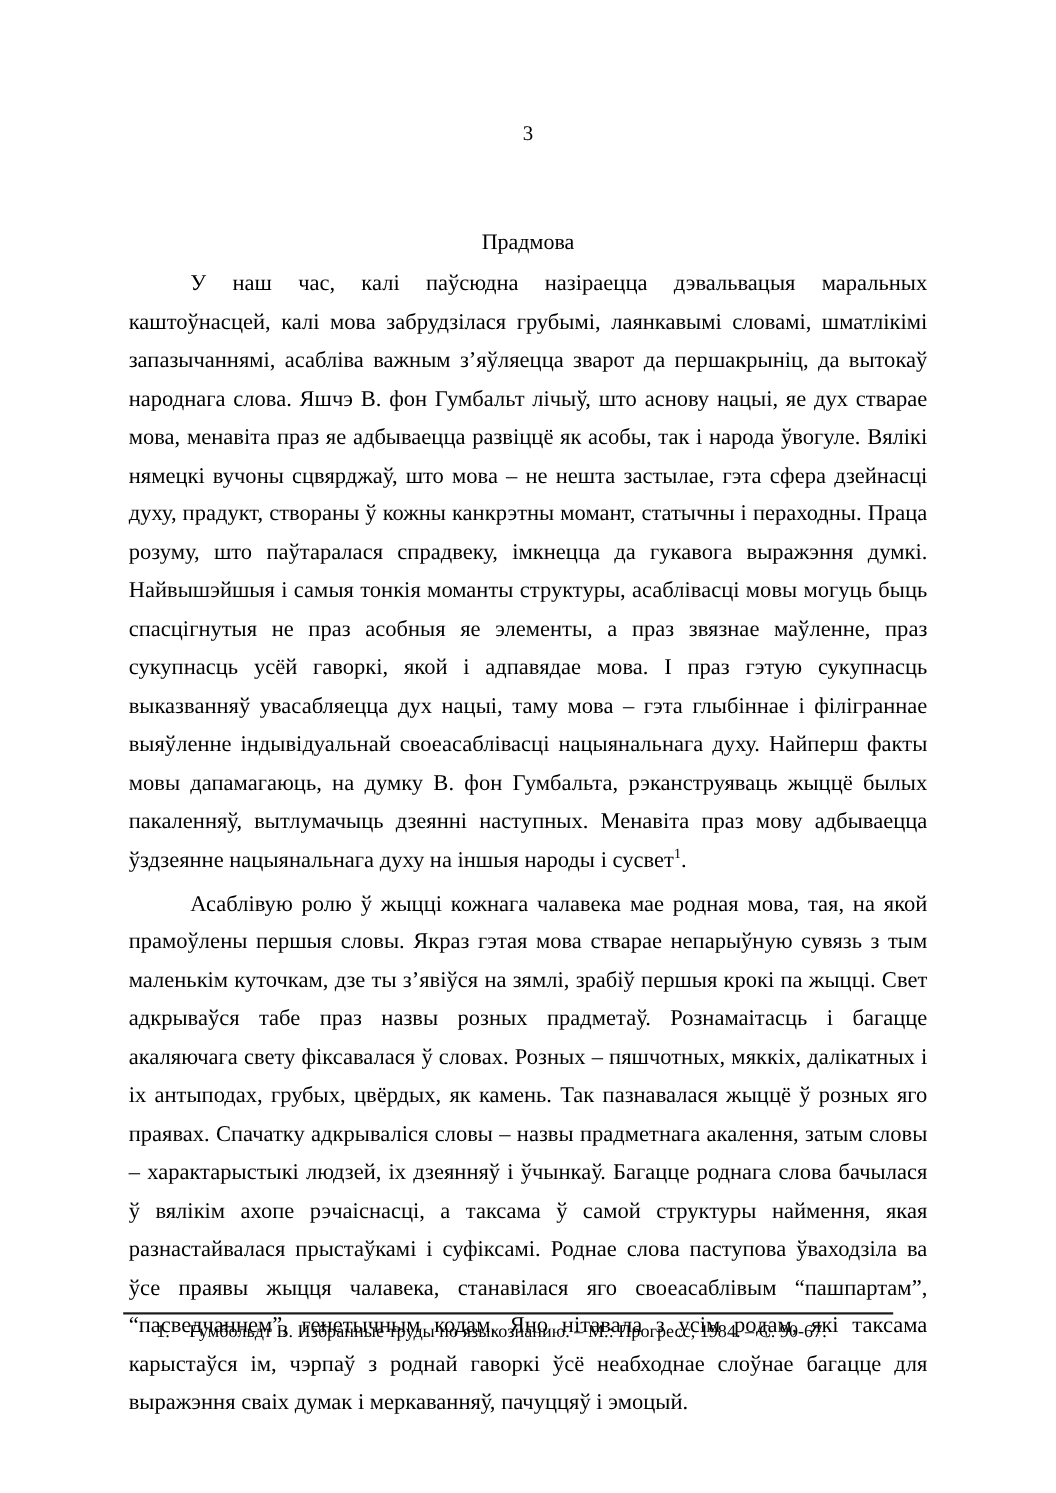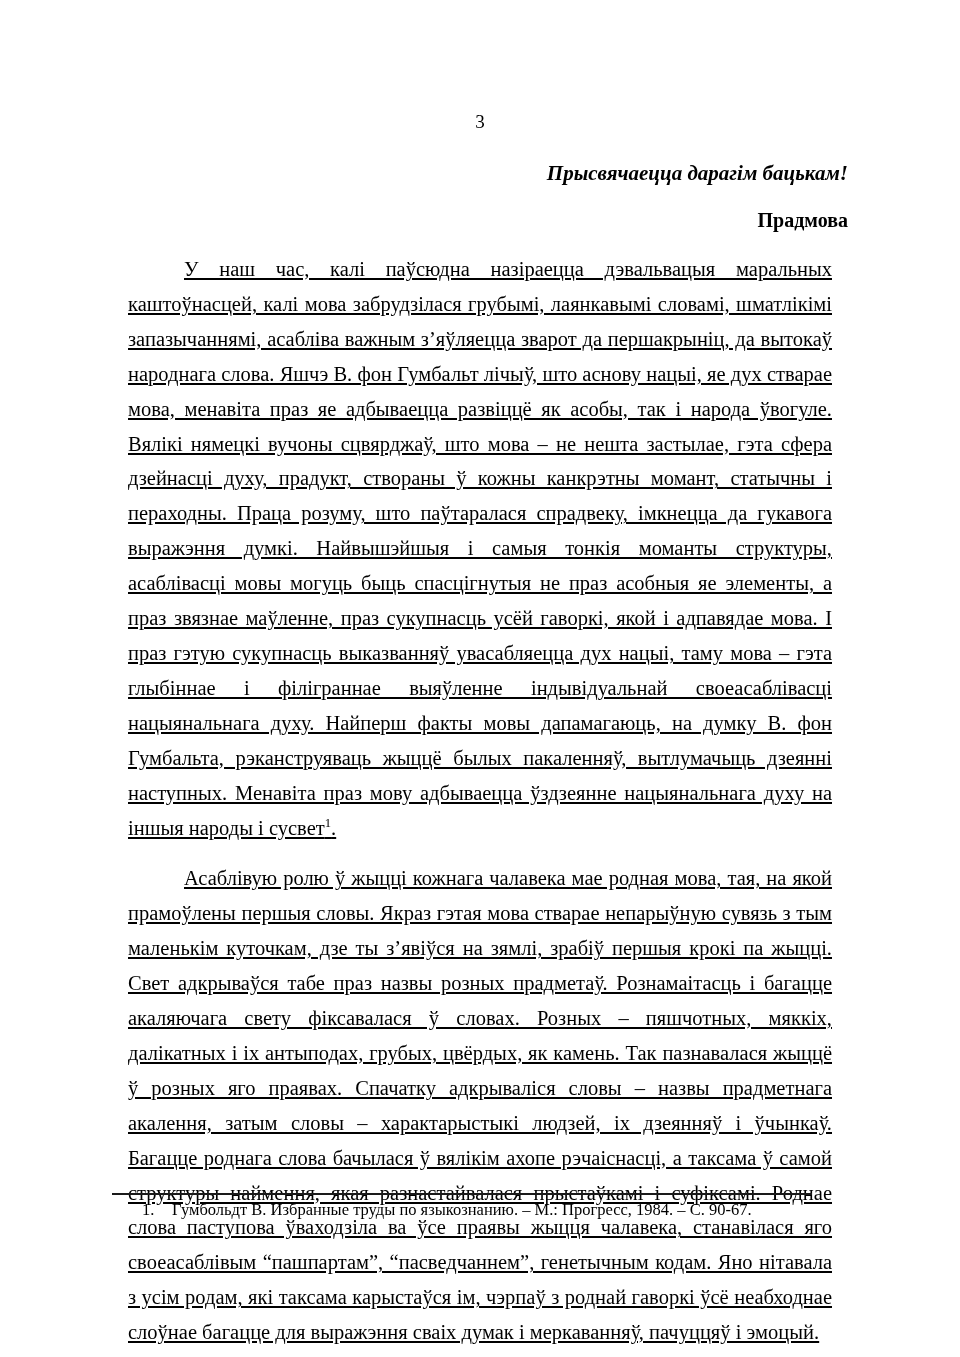--- a/index.html
+++ b/index.html
@@ -34,40 +34,39 @@
     font-size: 21px;
     font-weight: bold;
     font-style: italic;
     line-height: 1.25;
   }
   .heading {
     position: absolute;
     top: 208px;
     left: 112px;
     width: 736px;
-    text-align: right;
+    text-align: center;
     font-size: 20px;
-    font-weight: bold;
+    font-weight: normal;
     line-height: 1.25;
   }
   .body-block {
     position: absolute;
     top: 236px;
     left: 112px;
     width: 736px;
   }
   .body-block p {
-    margin: 16px;
+    margin: 5px;
     font-size: 20.5px;
     line-height: 34.9px;
     text-align: justify;
     text-justify: inter-word;
     text-indent: 56px;
     hyphens: none;
-    text-decoration: underline;
   }
   sup {
     font-size: 0.62em;
     vertical-align: super;
     line-height: 0;
   }
   .footnote-area {
     position: absolute;
     left: 112px;
     top: 1193px;
@@ -94,21 +93,20 @@
     flex: 1 1 auto;
   }
 </style>
 </head>
 <body>
 
 <div class="page">
 
   <div class="page-number">3</div>
 
-  <div class="dedication">Прысвячаецца дарагім бацькам!</div>
 
   <div class="heading">Прадмова</div>
 
   <div class="body-block">
     <p><span>У наш час, калі паўсюдна назіраецца дэвальвацыя маральных каштоўнасцей, калі мова забрудзілася грубымі, лаянкавымі словамі, шматлікімі запазычаннямі, асабліва важным з’яўляецца зварот да першакрыніц, да вытокаў народнага слова. Яшчэ В. фон Гумбальт лічыў, што аснову нацыі, яе дух стварае мова, менавіта праз яе адбываецца развіццё як асобы, так і народа ўвогуле. Вялікі нямецкі вучоны сцвярджаў, што мова – не нешта застылае, гэта сфера дзейнасці духу, прадукт, створаны ў кожны канкрэтны момант, статычны і пераходны. Праца розуму, што паўтаралася спрадвеку, імкнецца да гукавога выражэння думкі. Найвышэйшыя і самыя тонкія моманты структуры, асаблівасці мовы могуць быць спасцігнутыя не праз асобныя яе элементы, а праз звязнае маўленне, праз сукупнасць усёй гаворкі, якой і адпавядае мова. І праз гэтую сукупнасць выказванняў увасабляецца дух нацыі, таму мова – гэта глыбіннае і філіграннае выяўленне індывідуальнай своеасаблівасці нацыянальнага духу. Найперш факты мовы дапамагаюць, на думку В. фон Гумбальта, рэканструяваць жыццё былых пакаленняў, вытлумачыць дзеянні наступных. Менавіта праз мову адбываецца ўздзеянне нацыянальнага духу на іншыя народы і сусвет</span><sup>1</sup><span>.</span></p>
     <p>Асаблівую ролю ў жыцці кожнага чалавека мае родная мова, тая, на якой прамоўлены першыя словы. Якраз гэтая мова стварае непарыўную сувязь з тым маленькім куточкам, дзе ты з’явіўся на зямлі, зрабіў першыя крокі па жыцці. Свет адкрываўся табе праз назвы розных прадметаў. Рознамаітасць і багацце акаляючага свету фіксавалася ў словах. Розных – пяшчотных, мяккіх, далікатных і іх антыподах, грубых, цвёрдых, як камень. Так пазнавалася жыццё ў розных яго праявах. Спачатку адкрываліся словы – назвы прадметнага акалення, затым словы – характарыстыкі людзей, іх дзеянняў і ўчынкаў. Багацце роднага слова бачылася ў вялікім ахопе рэчаіснасці, а таксама ў самой структуры наймення, якая разнастайвалася прыстаўкамі і суфіксамі. Роднае слова паступова ўваходзіла ва ўсе праявы жыцця чалавека, станавілася яго своеасаблівым “пашпартам”, “пасведчаннем”, генетычным кодам. Яно нітавала з усім родам, які таксама карыстаўся ім, чэрпаў з роднай гаворкі ўсё неабходнае слоўнае багацце для выражэння сваіх думак і меркаванняў, пачуццяў і эмоцый.</p>
   </div>
 
   <div class="footnote-area">
     <div class="footnote-rule"></div>

